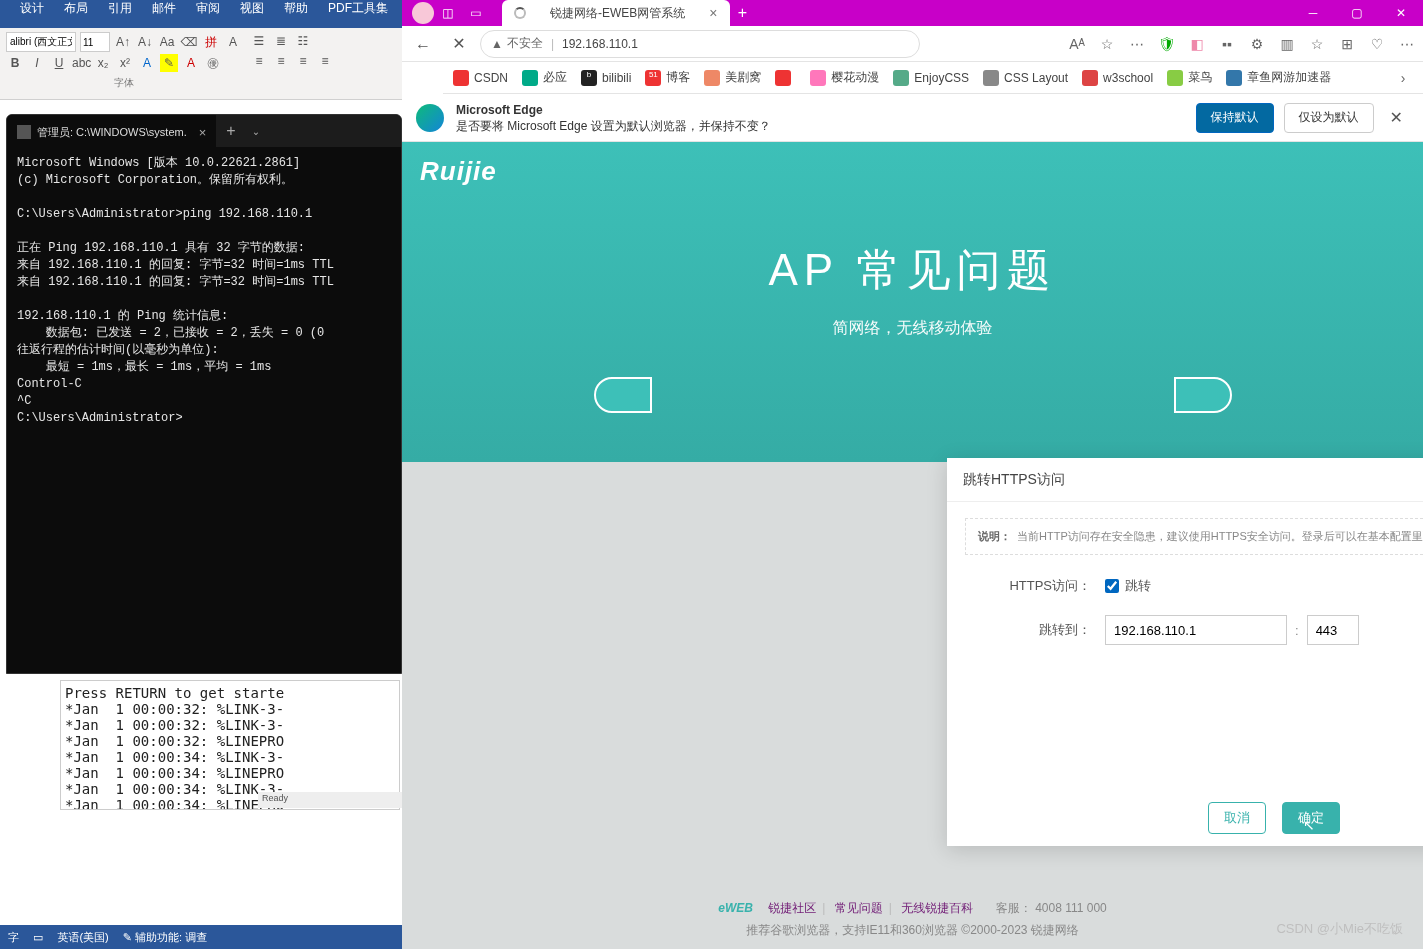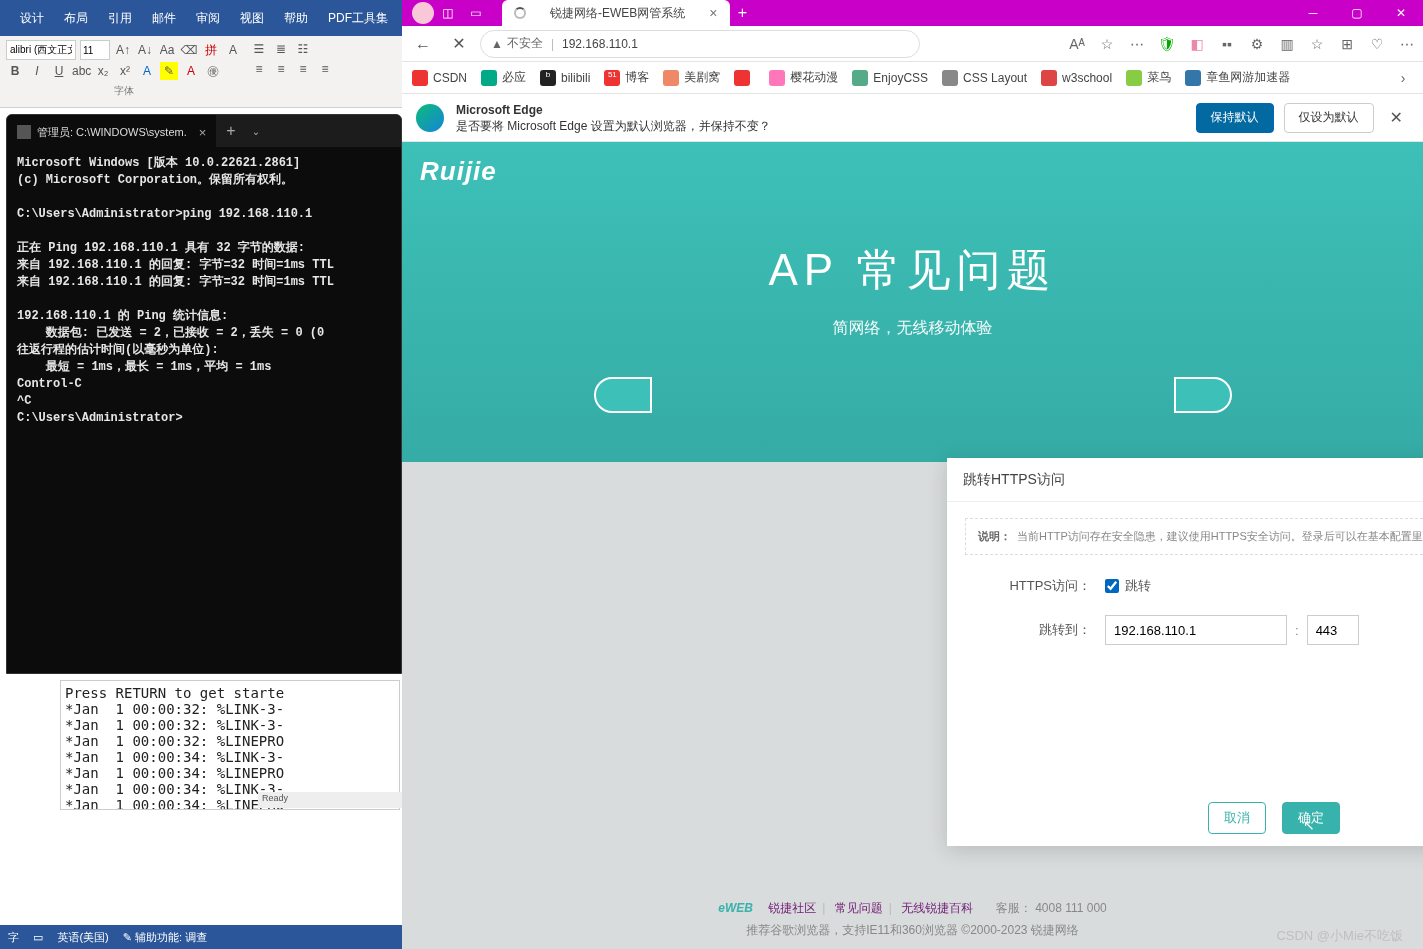--- a/index.html
+++ b/index.html
@@ -1,60 +1,60 @@
 <!DOCTYPE html>
 <html><head>
 <meta charset="utf-8">
 <style>
 * { margin:0; padding:0; box-sizing:border-box; font-family:"Microsoft YaHei","Segoe UI",Arial,sans-serif; }
 body { width:1423px; height:949px; background:#f5f5f5; overflow:hidden; position:relative; }
 
 
 .word-bg { position:absolute; left:0; top:0; width:402px; height:949px; background:#fff; }
-.word-menu { height:36px; background:#2b579a; display:flex; align-items:center; padding-left:20px; gap:20px; font-size:12px; color:#fff; }
+.word-menu { height:28px; background:#2b579a; display:flex; padding-left:20px; gap:20px; font-size:12px; color:#fff; }
 .word-menu span { cursor:default; }
 .word-ribbon { height:72px; background:#f3f2f1; border-bottom:1px solid #d0d0d0; padding:4px 6px; font-size:11px; color:#444; display:flex; gap:8px; }
 .ribbon-group { display:flex; flex-direction:column; gap:2px; }
 .ribbon-row { display:flex; align-items:center; gap:4px; }
 .font-sel { width:70px; height:20px; border:1px solid #ccc; font-size:10px; padding:0 3px; }
 .sz-sel { width:30px; height:20px; border:1px solid #ccc; font-size:10px; padding:0 2px; }
 .rbtn { width:18px; height:18px; border:none; background:transparent; font-size:12px; cursor:pointer; color:#555; }
 .ribbon-label { font-size:10px; text-align:center; color:#777; margin-top:2px; }
 .word-doc-area { position:absolute; left:60px; top:680px; width:340px; height:130px; background:#fff; border:1px solid #ccc; font-family:Consolas,monospace; font-size:14px; padding:4px; color:#222; white-space:pre; overflow:hidden; }
 .word-statusbar { position:absolute; bottom:0; left:0; width:402px; height:24px; background:#2b579a; color:#fff; font-size:11px; display:flex; align-items:center; padding:0 8px; gap:14px; }
 .ready-bar { position:absolute; left:258px; top:792px; width:144px; height:16px; background:#eee; font-size:9px; color:#555; padding:1px 4px; }
 
 
 .terminal { position:absolute; left:6px; top:114px; width:396px; height:560px; background:#0c0c0c; border:1px solid #333; border-radius:6px 6px 0 0; overflow:hidden; }
 .term-titlebar { height:32px; background:#1c1c1c; display:flex; align-items:center; }
 .term-tab { display:flex; align-items:center; gap:6px; background:#0c0c0c; height:32px; padding:0 10px; font-size:11px; color:#ddd; border-top:2px solid transparent; }
 .term-tab .ticon { width:14px; height:14px; background:#555; }
 .term-close { margin-left:6px; font-size:13px; color:#aaa; cursor:pointer; }
 .term-plus { color:#aaa; font-size:16px; padding:0 10px; cursor:pointer; }
 .term-caret { color:#aaa; font-size:10px; padding:0 6px; cursor:pointer; }
-.term-body { padding:8px 10px; font-family:Consolas,"Courier New",monospace; font-size:12px; line-height:17px; color:#e6e6e6; white-space:pre-wrap;font-weight:bold; }
+.term-body { padding:8px 10px; font-family:Consolas,"Courier New",monospace; font-size:12px; line-height:17px; color:#e6e6e6; white-space:pre-wrap; }
 
 
 .browser { position:absolute; left:402px; top:0; right:0; bottom:0; background:#fff; display:flex; flex-direction:column; }
 .br-titlebar { height:26px; background:#c800c8; display:flex; align-items:center; }
 .br-avatar { width:22px; height:22px; border-radius:50%; background:#f8c8d8; margin-left:10px; }
 .br-tbtn { width:28px; height:22px; display:flex; align-items:center; justify-content:center; color:#fff; font-size:12px; }
 .br-tab { height:26px; background:#fff; display:flex; align-items:center; padding:0 12px; font-size:12px; color:#444; gap:24px; margin-left:12px; border-radius:6px 6px 0 0; min-width:200px; }
 .br-tab-spin { width:12px; height:12px; border:2px solid #bbb; border-top-color:#555; border-radius:50%; }
 .br-tab-close { font-size:14px; color:#777; cursor:pointer; }
 .br-newtab { width:26px; height:26px; display:flex; align-items:center; justify-content:center; color:#fff; font-size:16px; cursor:pointer; }
 .br-winctl { margin-left:auto; display:flex; }
 .br-winctl div { width:44px; height:26px; display:flex; align-items:center; justify-content:center; color:#fff; font-size:12px; cursor:pointer; }
 .br-addrbar { height:36px; display:flex; align-items:center; padding:0 6px; gap:6px; border-bottom:1px solid #e4e4e4; }
 .navbtn { width:30px; height:30px; display:flex; align-items:center; justify-content:center; font-size:16px; color:#555; cursor:pointer; }
 .addrfield { flex:0 0 440px; height:28px; border:1px solid #ddd; border-radius:14px; display:flex; align-items:center; padding:0 10px; font-size:12px; color:#444; gap:8px; }
 .insecure { color:#666; display:flex; align-items:center; gap:4px; }
 .addr-icons { margin-left:auto; display:flex; gap:10px; align-items:center; }
 .tool-ico { width:20px; height:20px; display:flex; align-items:center; justify-content:center; font-size:14px; color:#666; }
-.br-favbar { height:32px; display:flex; align-items:center; padding:0 10px; gap:14px; font-size:12px; border-bottom:1px solid #e4e4e4; }
+.br-favbar { height:32px; display:flex; align-items:center; padding:0 10px; gap:14px; font-size:12px; border-bottom:1px solid #e4e4e4;margin-left:41px; }
 .fav { display:flex; align-items:center; gap:5px; color:#444; cursor:pointer; }
 .fav .fi { width:16px; height:16px; border-radius:3px; display:inline-block; }
 .br-banner { height:48px; display:flex; align-items:center; padding:0 14px; gap:12px; border-bottom:1px solid #e4e4e4; }
 .edge-ico { width:28px; height:28px; border-radius:50%; background:linear-gradient(135deg,#0ebb7a,#1385d8); }
 .banner-txt { font-size:12px; color:#333; line-height:16px; }
 .banner-txt b { font-size:12px; }
 .bn-btn { height:30px; padding:0 14px; border-radius:4px; font-size:12px; cursor:pointer; border:1px solid #0067c0; }
 .bn-prim { background:#0369a1; color:#fff; }
 .bn-sec { background:#fff; color:#333; border-color:#ccc; }
 .bn-close { font-size:16px; color:#555; padding:0 6px; cursor:pointer; }
@@ -87,21 +87,21 @@
 .inp.port { width:52px; text-align:left; }
 .colon { margin:0 8px; color:#888; }
 .chk { width:14px; height:14px; accent-color:#0067c0; }
 .chklbl { margin-left:6px; }
 .modal-ft { height:56px; display:flex; align-items:center; justify-content:center; gap:16px; }
 .mbtn { height:32px; width:58px; border-radius:4px; font-size:13px; cursor:pointer; }
 .mbtn.cancel { background:#fff; border:1px solid #38b2ac; color:#38b2ac; }
 .mbtn.ok { background:#38b2ac; border:1px solid #38b2ac; color:#fff; position:relative; }
 .cursor-icon { position:absolute; left:20px; top:14px; font-size:14px; color:#fff; pointer-events:none; }
 
-.watermark { position:absolute; right:20px; bottom:4px; font-size:13px; color:#bfbfbf; }
+.watermark { position:absolute; right:20px; bottom:11px; font-size:13px; color:#bfbfbf; }
 </style>
 </head>
 <body>
 
 <div class="word-bg">
   <div class="word-menu">
     <span>设计</span>
     <span>布局</span>
     <span>引用</span>
     <span>邮件</span>

